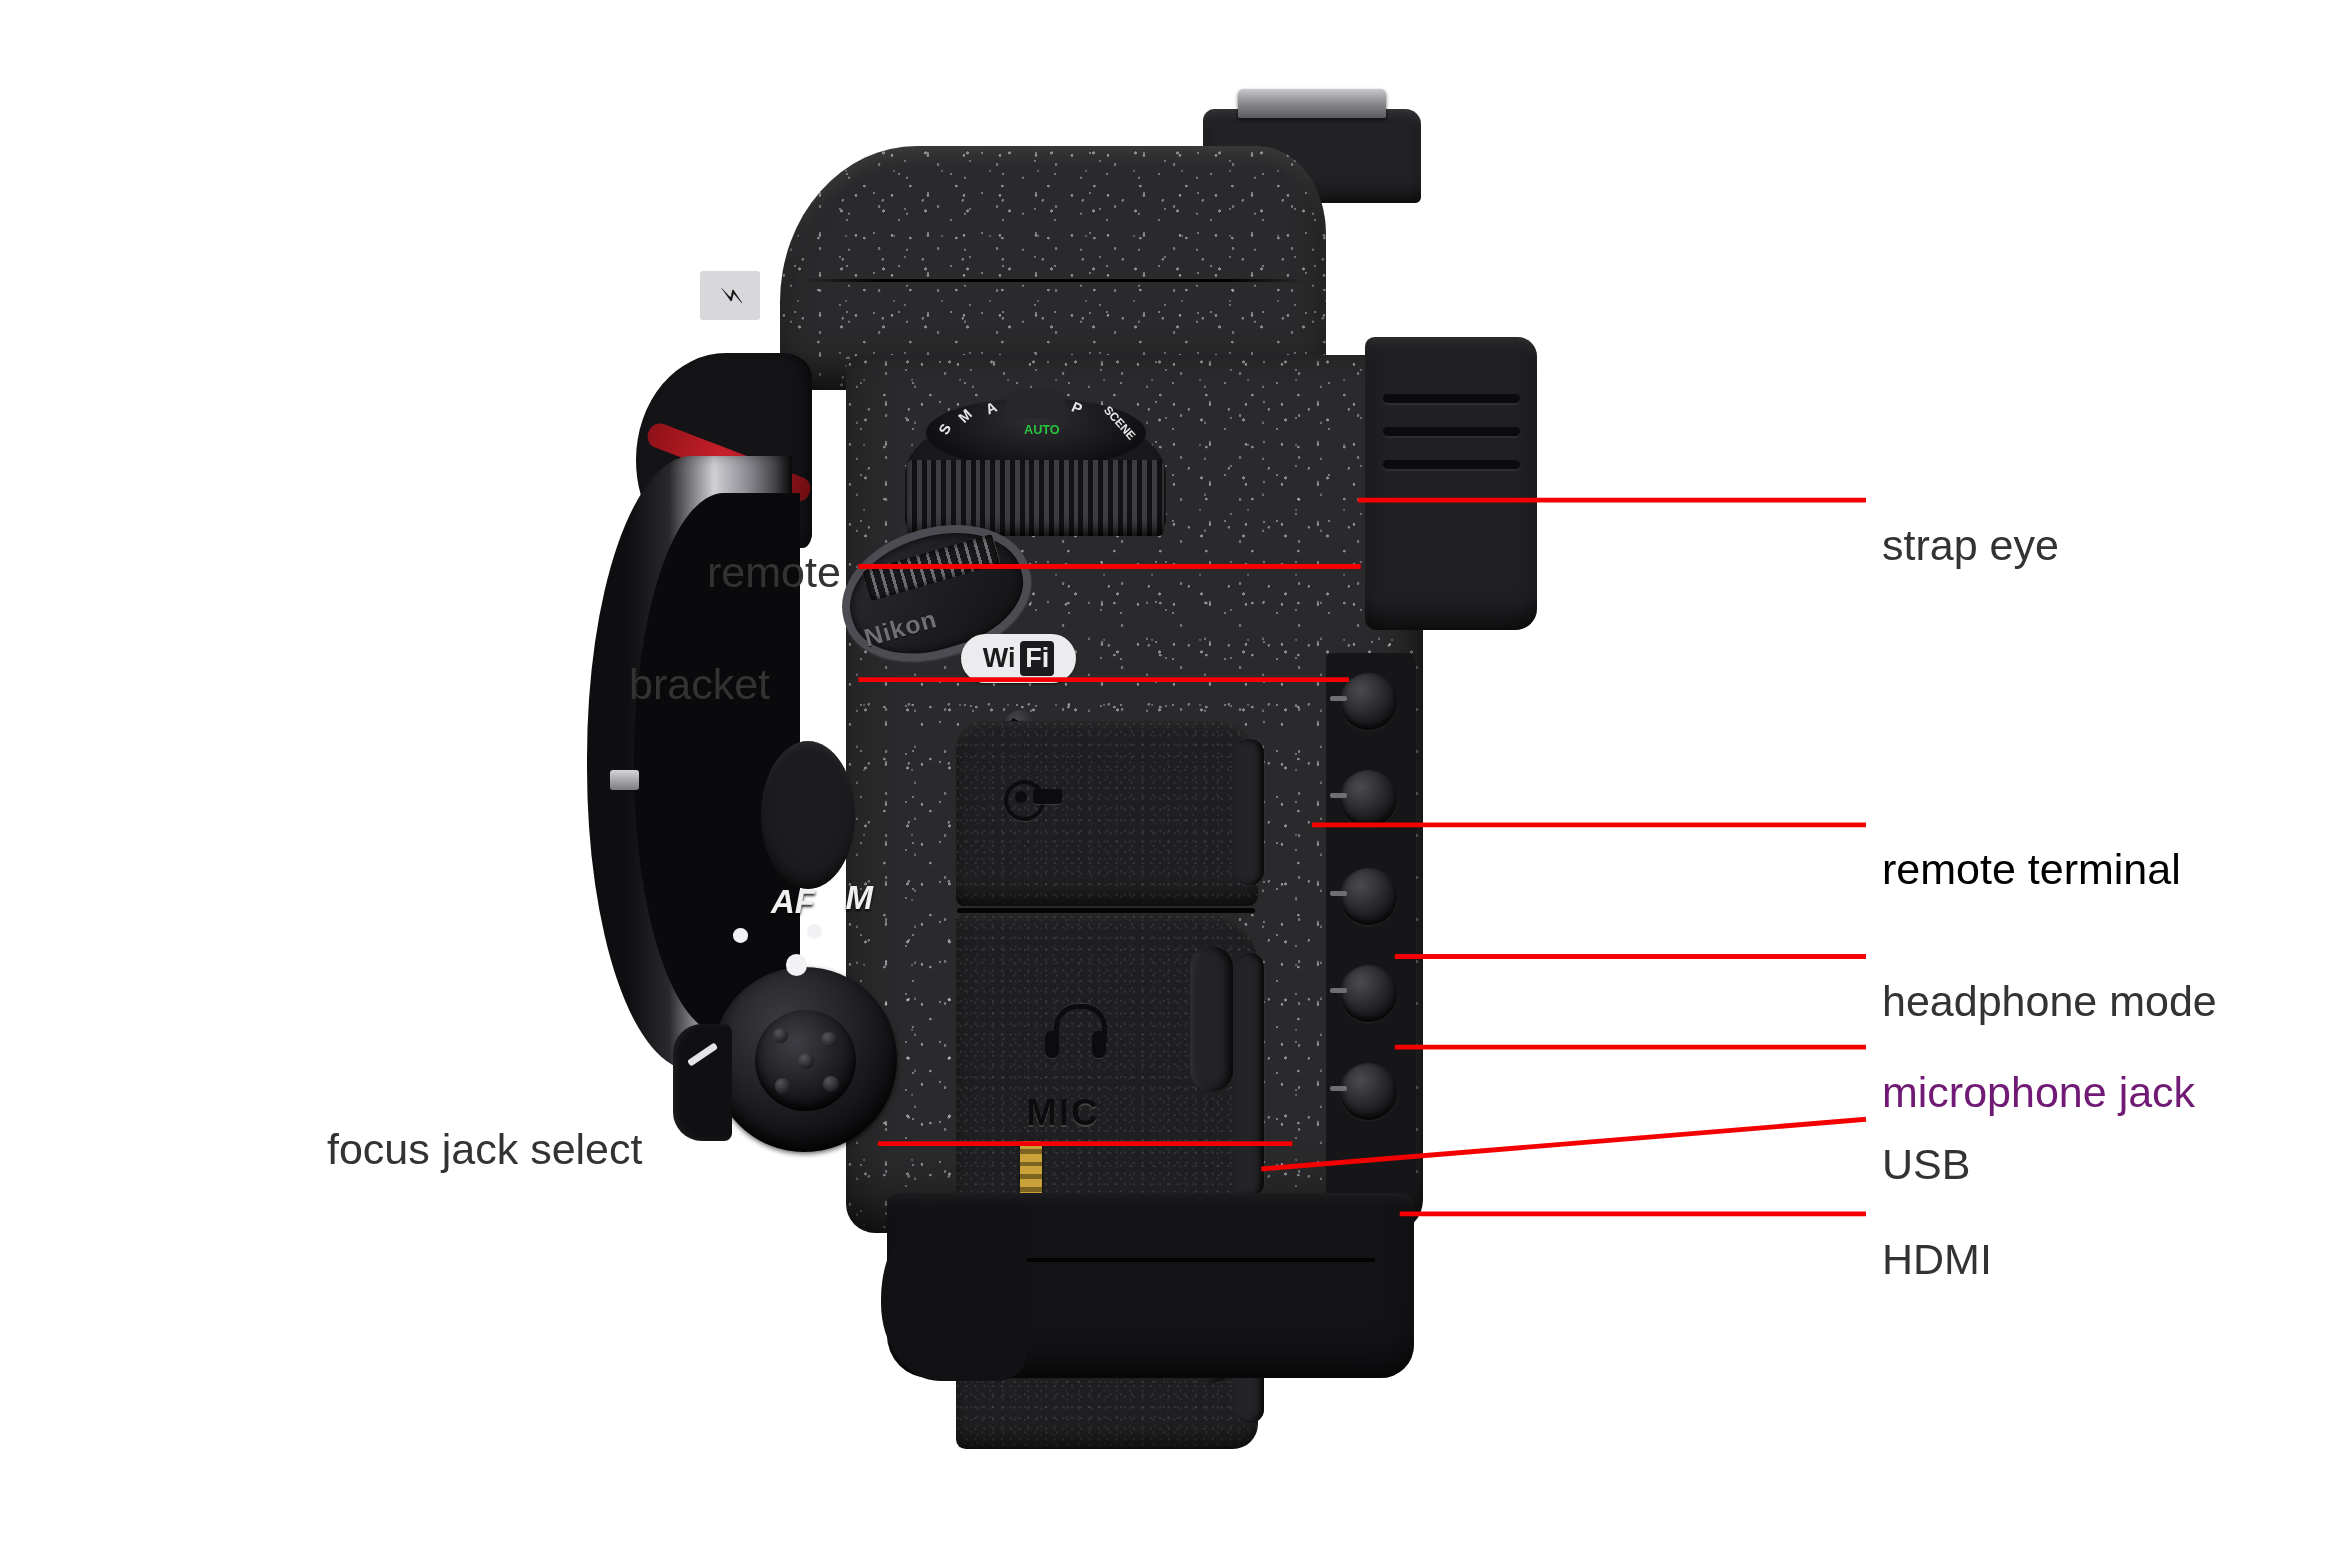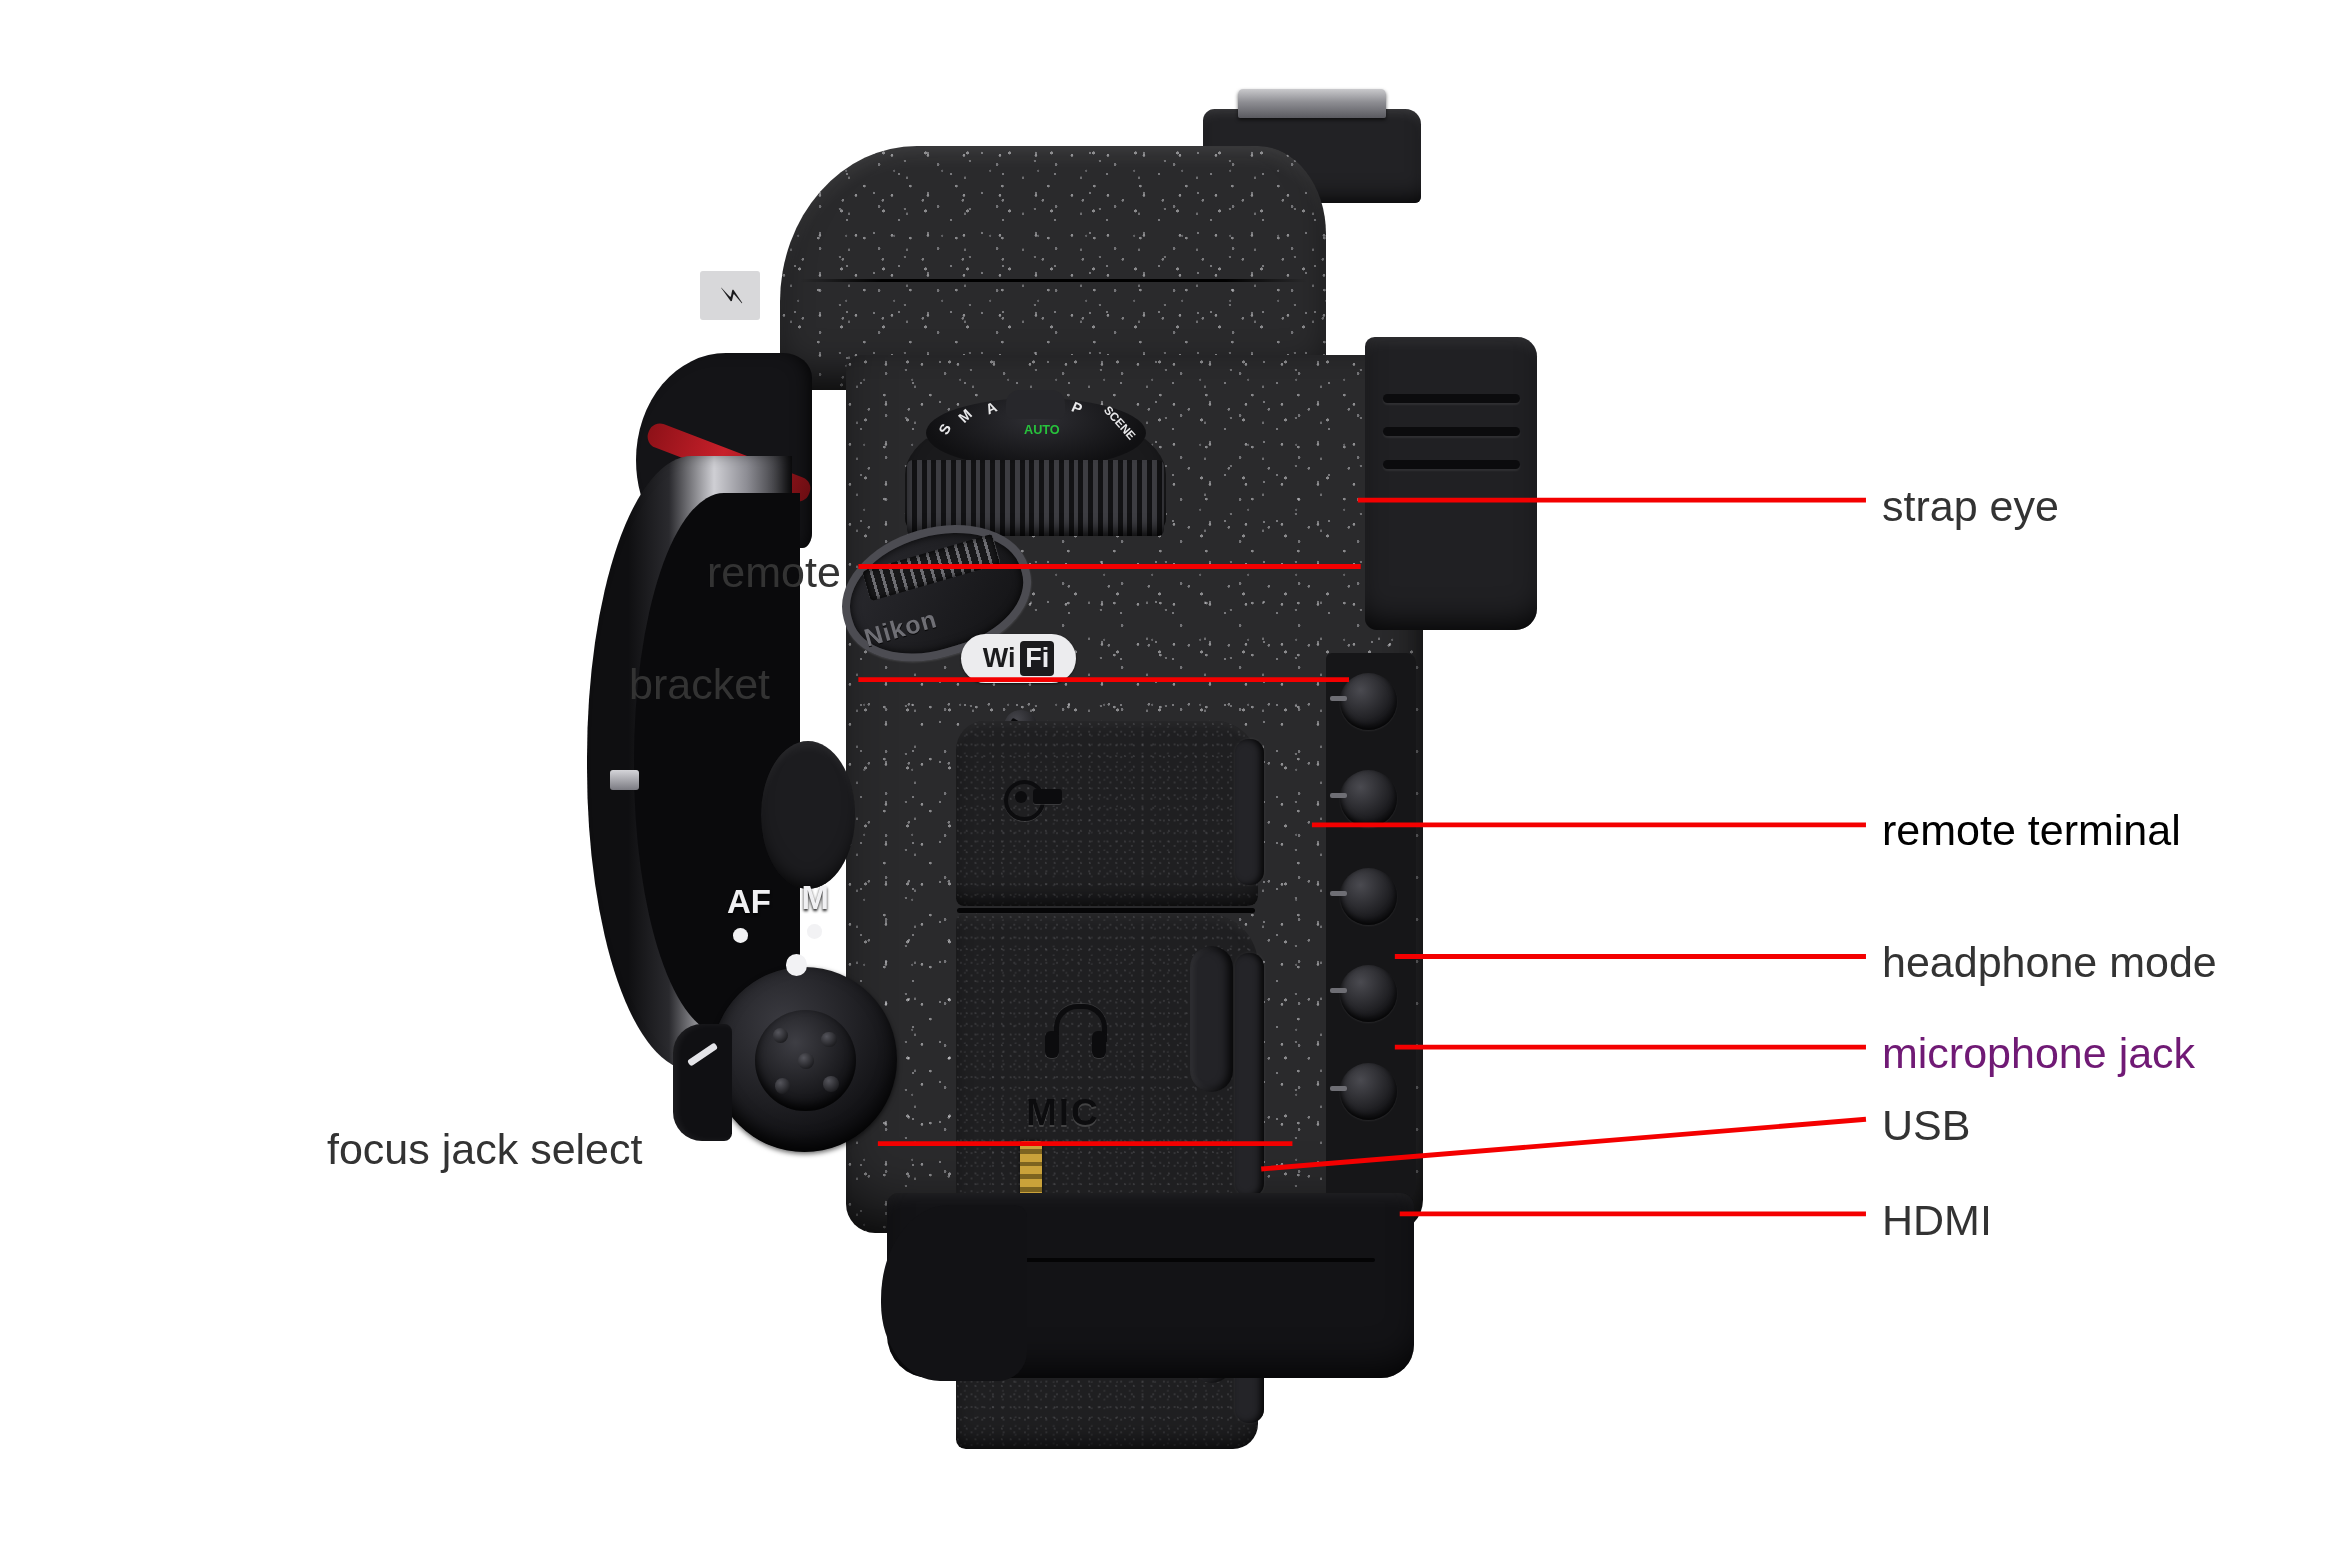--- a/index.html
+++ b/index.html
@@ -5,21 +5,21 @@
 <style>
   html,body{margin:0;padding:0;background:#ffffff;}
   body{width:2341px;height:1560px;position:relative;overflow:hidden;
        font-family:"Liberation Sans","DejaVu Sans",sans-serif;}
 
   #stage{position:absolute;left:0;top:0;width:2341px;height:1560px;background:#fff;}
 
   
   .lbl{position:absolute;color:#333333;font-size:43px;line-height:1;
        white-space:nowrap;font-family:"Liberation Sans","DejaVu Sans",sans-serif;}
-  .lbl.right{text-align:right;}
+  .lbl.right{text-align:right;margin-top:39px;}
   .lbl.left{text-align:right;}
   svg.leader-svg{position:absolute;left:0;top:0;width:2341px;height:1560px;
                  overflow:visible;pointer-events:none;}
 
   
   #camera{position:absolute;left:780px;top:146px;width:858px;height:1151px;}
 
   .spk{ 
     background-color:#2a2a2c;
     background-image:
@@ -175,22 +175,22 @@
   #fmbtn{left:-25px;top:864px;width:101px;height:101px;border-radius:50%;
     background:radial-gradient(circle at 40% 32%,#3e3e44,#111114 72%);
     box-shadow:inset 0 -4.9px 9.8px rgba(0,0,0,.9);}
   .fmdimple{position:absolute;width:15.6px;height:15.6px;border-radius:50%;
     background:radial-gradient(circle at 35% 30%,#55555c,#0a0a0c);}
   #fmlever{left:-107px;top:878px;width:59px;height:117px;background:#101013;
     border-radius:29px 7.8px 7.8px 29px;box-shadow:inset 3.9px 0 7.8px rgba(255,255,255,.06);}
   #fmtick{left:-94px;top:905px;width:33px;height:6.8px;background:#e4e4e8;
     border-radius:2.9px;transform:rotate(-34deg);}
   .fmlabel{position:absolute;color:#f0f0f2;font-size:33px;font-weight:bold;
-    font-family:"Liberation Sans",sans-serif;
-    text-shadow:0 2px 2.9px rgba(0,0,0,.9);}
+    font-style:italic;font-family:"Liberation Sans",sans-serif;
+    text-shadow:0 2px 2.9px rgba(0,0,0,.9);margin-left:44px;}
   .fmdot{position:absolute;width:14.6px;height:14.6px;border-radius:50%;background:#f2f2f4;}
   #fmidx{left:5.9px;top:808px;width:21.5px;height:21.5px;border-radius:50%;background:#f2f2f4;}
 
   
   #wifi{left:181px;top:488px;width:115px;height:49px;background:#ececee;
     border-radius:24.4px;box-shadow:0 1px 2px rgba(0,0,0,.55);
     display:flex;align-items:center;justify-content:center;gap:4.9px;}
   #wifi .w1{color:#1b1b1d;font-size:27px;font-weight:bold;line-height:1;}
   #wifi .w2{background:#1b1b1d;color:#ececee;font-size:27px;font-weight:bold;
     line-height:1;padding:3.9px 4.9px 4.9px;border-radius:3.9px;}

